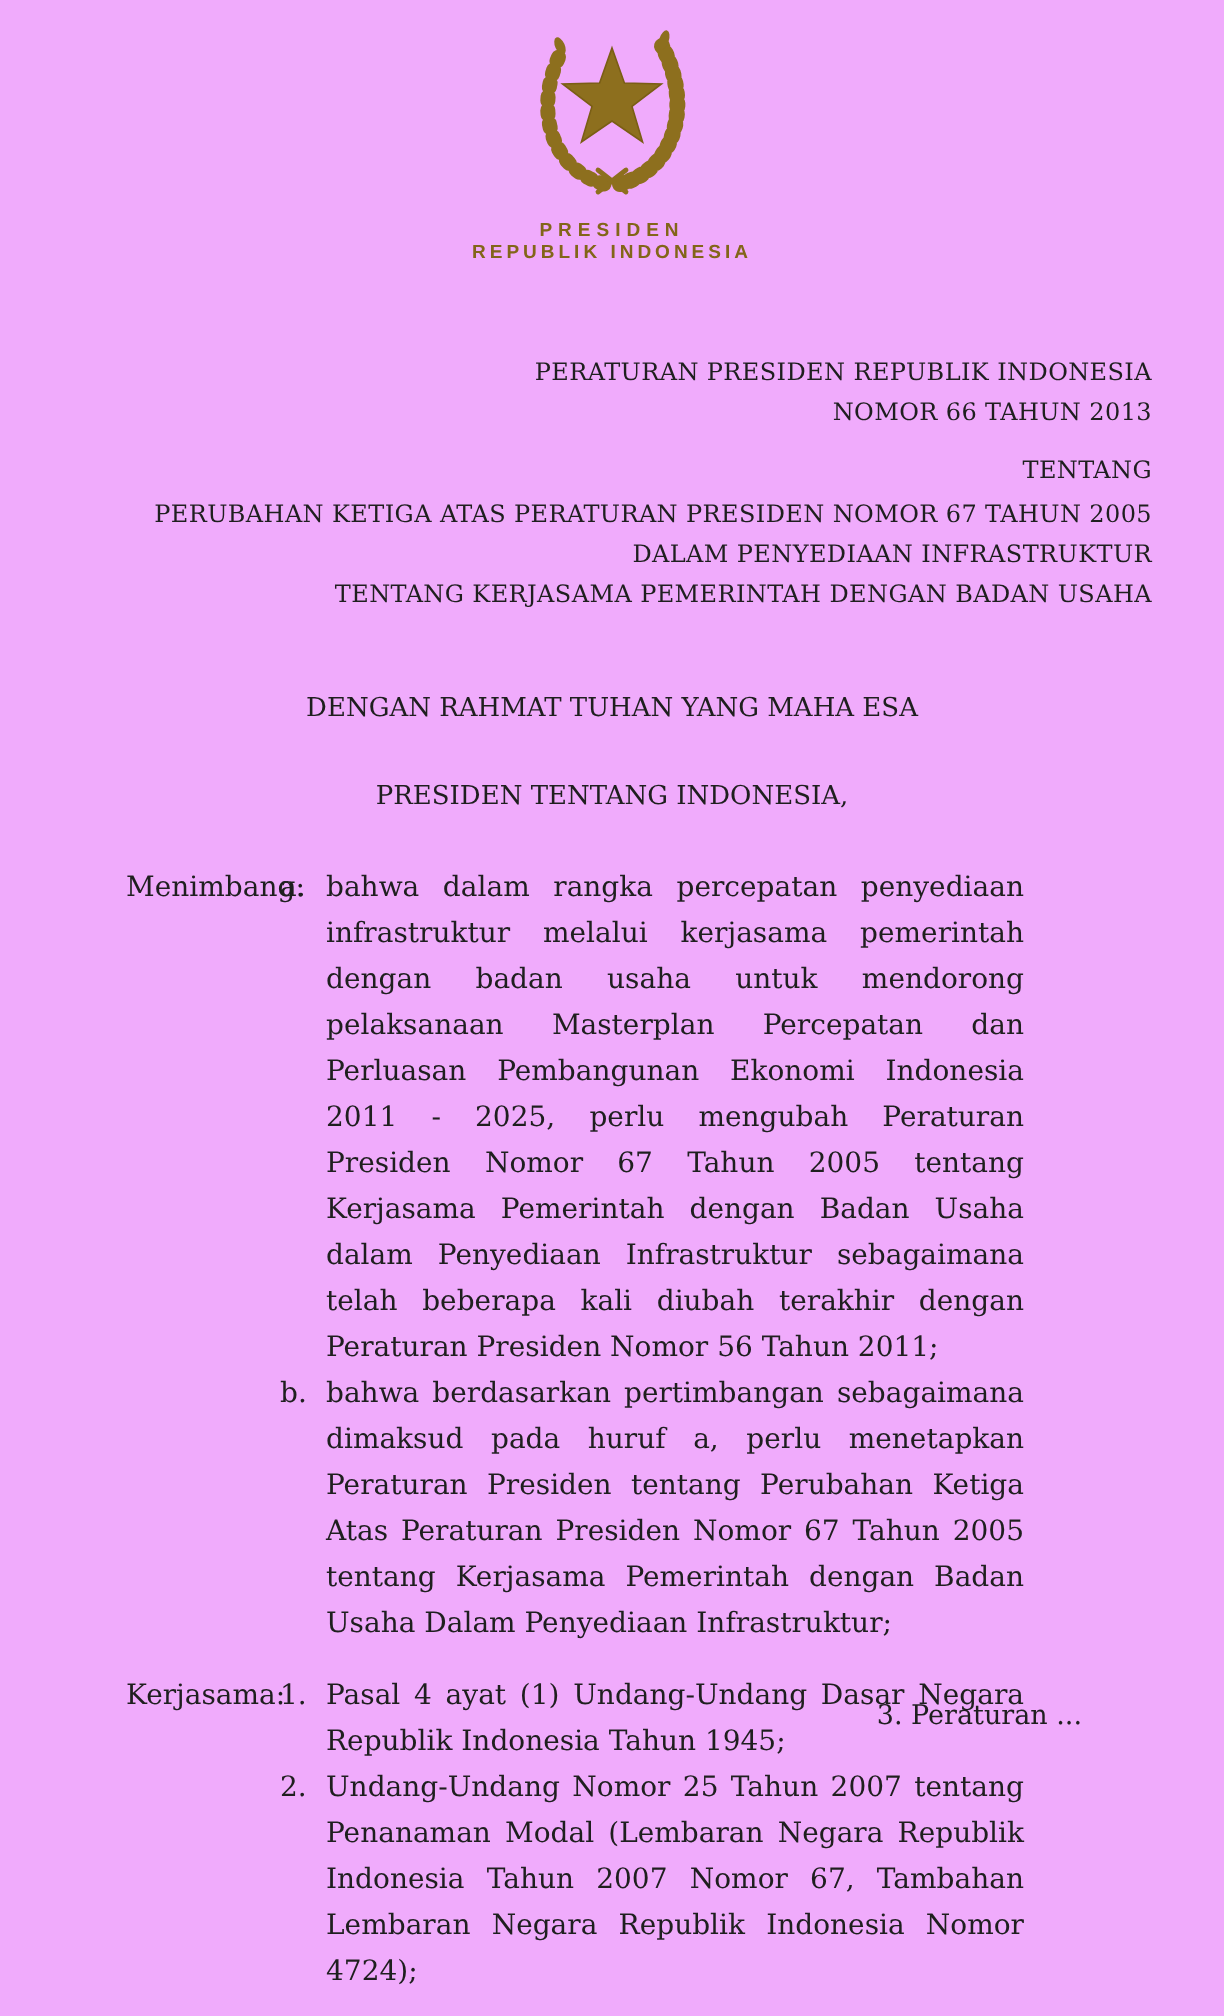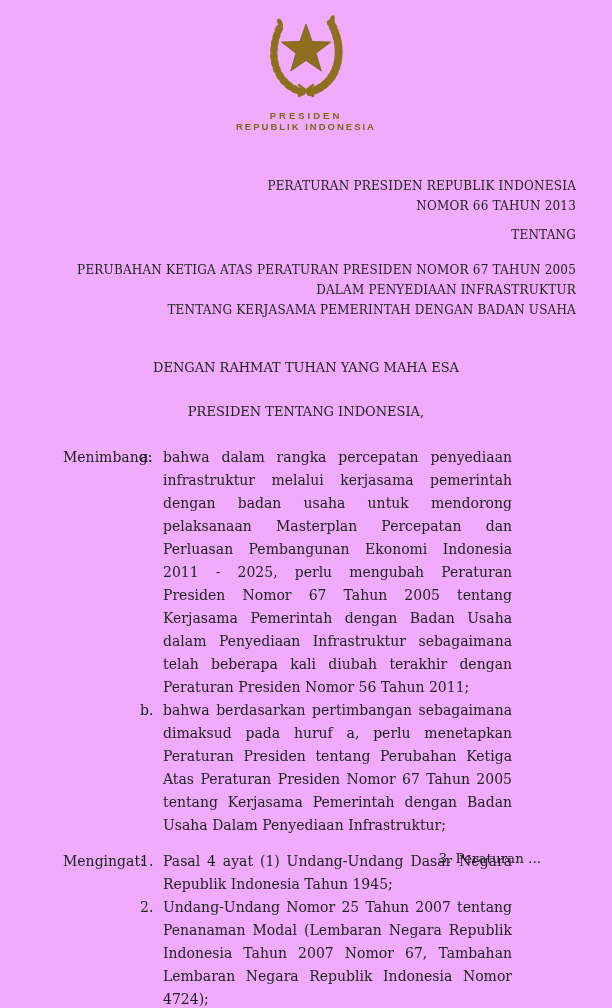--- a/index.html
+++ b/index.html
@@ -21,21 +21,21 @@
     color:#826519;
     font-size:9.5px;
     line-height:11px;
   }
   .lh-line1{letter-spacing:3px;}
   .lh-line2{letter-spacing:2px;}
   
   .title-block{margin-top:44px;text-align:center;padding:0 36px;}
   .t-line{font-size:12px;line-height:20px;letter-spacing:0.2px;text-align:right;}
   .t-connector{margin-top:9px;}
-  .t-subject-group{margin-top:15px;}
+  .t-subject-group{margin-top:2px;}
   
   .invocation{margin-top:38px;text-align:center;font-size:13px;line-height:20px;}
   .authority{margin-top:24px;text-align:center;font-size:13px;line-height:20px;}
   
   .doc-body{margin-top:24px;padding:0 100px 0 63px;font-size:14px;line-height:23px;}
   .clause{display:grid;grid-template-columns:77px 23px 1fr;}
   .clause + .clause{margin-top:13px;}
   .clause-label{grid-column:1;display:flex;justify-content:space-between;padding-right:6px;align-items:flex-start;}
   .clause-items{grid-column:2 / span 2;display:grid;grid-template-columns:23px 1fr;}
   .item-marker{grid-column:1;}
@@ -98,21 +98,21 @@
       <div class="clause-items">
         <span class="item-marker">a.</span>
         <span class="item-text">bahwa dalam rangka percepatan penyediaan infrastruktur melalui kerjasama pemerintah dengan badan usaha untuk mendorong pelaksanaan Masterplan Percepatan dan Perluasan Pembangunan Ekonomi Indonesia 2011 - 2025, perlu mengubah Peraturan Presiden Nomor 67 Tahun 2005 tentang Kerjasama Pemerintah dengan Badan Usaha dalam Penyediaan Infrastruktur sebagaimana telah beberapa kali diubah terakhir dengan Peraturan Presiden Nomor 56 Tahun 2011;</span>
         <span class="item-marker">b.</span>
         <span class="item-text">bahwa berdasarkan pertimbangan sebagaimana dimaksud pada huruf a, perlu menetapkan Peraturan Presiden tentang Perubahan Ketiga Atas Peraturan Presiden Nomor 67 Tahun 2005 tentang Kerjasama Pemerintah dengan Badan Usaha Dalam Penyediaan Infrastruktur;</span>
       </div>
     </div>
 
     <div class="clause">
       <div class="clause-label">
-        <span>Mengingat</span>
+        <span>Kerjasama</span>
         <span>:</span>
       </div>
       <div class="clause-items">
         <span class="item-marker">1.</span>
         <span class="item-text">Pasal 4 ayat (1) Undang-Undang Dasar Negara Republik Indonesia Tahun 1945;</span>
         <span class="item-marker">2.</span>
         <span class="item-text">Undang-Undang Nomor 25 Tahun 2007 tentang Penanaman Modal (Lembaran Negara Republik Indonesia Tahun 2007 Nomor 67, Tambahan Lembaran Negara Republik Indonesia Nomor 4724);</span>
       </div>
     </div>
 

